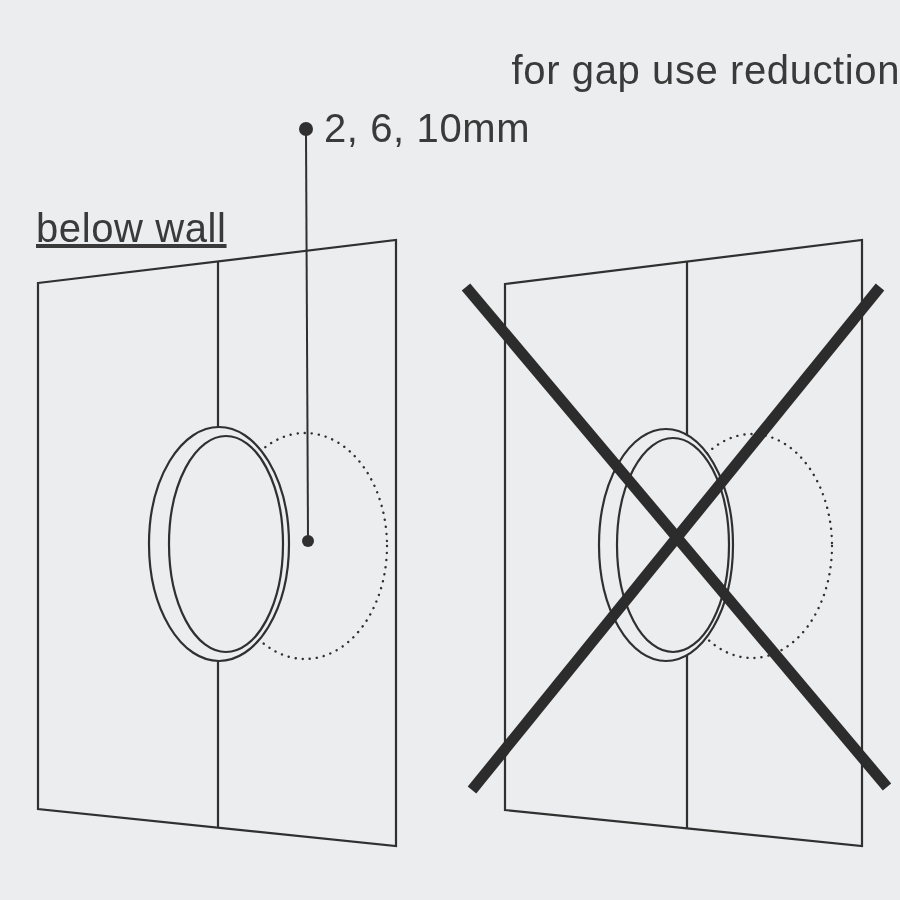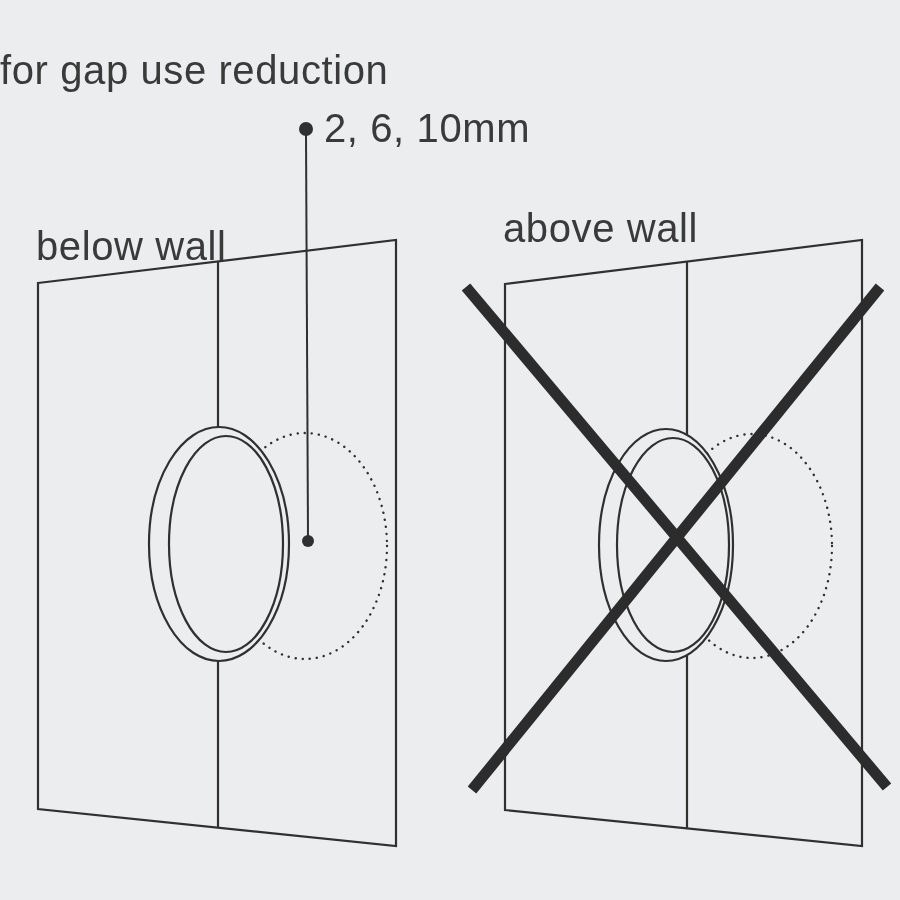--- a/index.html
+++ b/index.html
@@ -12,34 +12,33 @@
     color:#3a3a3a;
   }
   .stage svg{position:absolute;top:0;left:0;}
   .txt{
     position:absolute;
     white-space:nowrap;
     font-size:40px;
     letter-spacing:0.6px;
     color:#3a3a3a;
   }
-  .t-title{top:48px;left:0;width:900px;text-align:left;}
+  .t-title{top:48px;left:0;width:900px;text-align:right;}
   .t-sizes{top:106px;left:324px;}
-  .t-left-label{top:224px;left:36px;}
+  .t-left-label{top:206px;left:36px;text-decoration:underline;}
   .t-right-label{top:206px;left:503px;}
 </style>
 </head>
 <body>
 
 <div class="stage">
 
   <div class="txt t-title">for gap use reduction</div>
   <div class="txt t-sizes">2, 6, 10mm</div>
   <div class="txt t-left-label">below wall</div>
-  <div class="txt t-right-label">above wall</div>
 
   <svg width="900" height="900" viewBox="0 0 900 900">
 
     <g fill="none" stroke="#303030" stroke-width="2.2">
       <polygon points="38,283 396,240 396,846 38,809"></polygon>
       <line x1="218" y1="261" x2="218" y2="827"></line>
     </g>
 
     <ellipse cx="305" cy="546" rx="82" ry="113" fill="none" stroke="#303030" stroke-width="2.4" stroke-dasharray="0.1 7" stroke-linecap="round"></ellipse>
 

